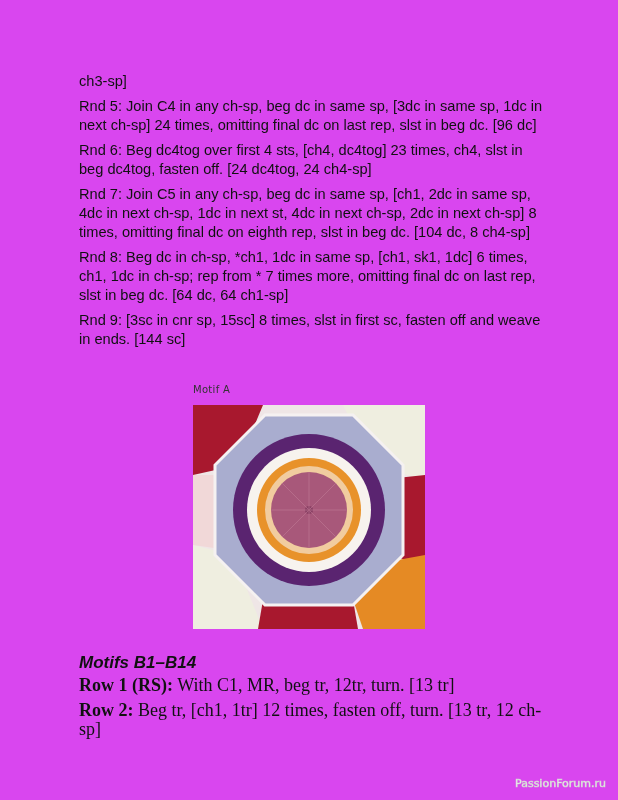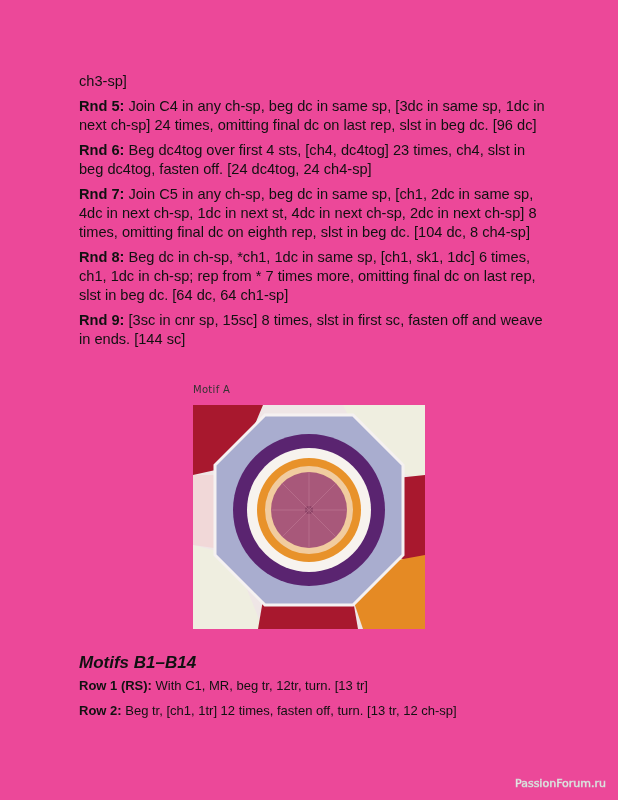--- a/index.html
+++ b/index.html
@@ -1,24 +1,24 @@
 <!DOCTYPE html>
 <html><head>
 <meta charset="utf-8">
 <style>
   html, body { margin:0; padding:0; background:#ffffff; }
   body { width:618px; height:800px; position:relative; overflow:hidden; font-family:"Liberation Sans", sans-serif; color:#111; }
-  .page { position:absolute; left:0; top:0; width:618px; height:800px; background:#ec4899; }
+  .page { position:absolute; left:0; top:0; width:618px; height:800px; background:#d946ef; }
   .text { position:absolute; left:79px; width:470px; font-size:14.6px; line-height:19px; }
   .para { margin:0 0 6px 0; }
-  .para b { font-weight:bold; }
+  .para b { font-weight:normal; }
   .figure-label { position:absolute; left:193px; top:384px; font-size:10px; font-family:"DejaVu Sans", sans-serif; color:#333; letter-spacing:0.3px; }
   .figure { position:absolute; left:193px; top:405px; width:232px; height:224px; overflow:hidden; background:#f3eee6; }
   .heading { position:absolute; left:79px; top:653px; font-size:17px; font-weight:bold;font-style:italic; }
-  .rows { position:absolute; left:79px; top:676px; width:480px; font-size:13px; line-height:19px; }
+  .rows { position:absolute; left:79px; top:676px; width:480px; font-size:18px; line-height:19px;font-family:Liberation Serif, serif; }
   .rows p { margin:0 0 6px 0; }
   .watermark { position:absolute; right:12px; bottom:10px; font-size:11px; color:#fff; -webkit-text-stroke:0.6px #cfcfcf; font-family:"DejaVu Sans", sans-serif;margin-left:40px; }
 </style>
 </head>
 <body>
 
 <div class="page">
 
   <div class="text" style="top:72px;">
     <p class="para">ch3-sp]</p>

